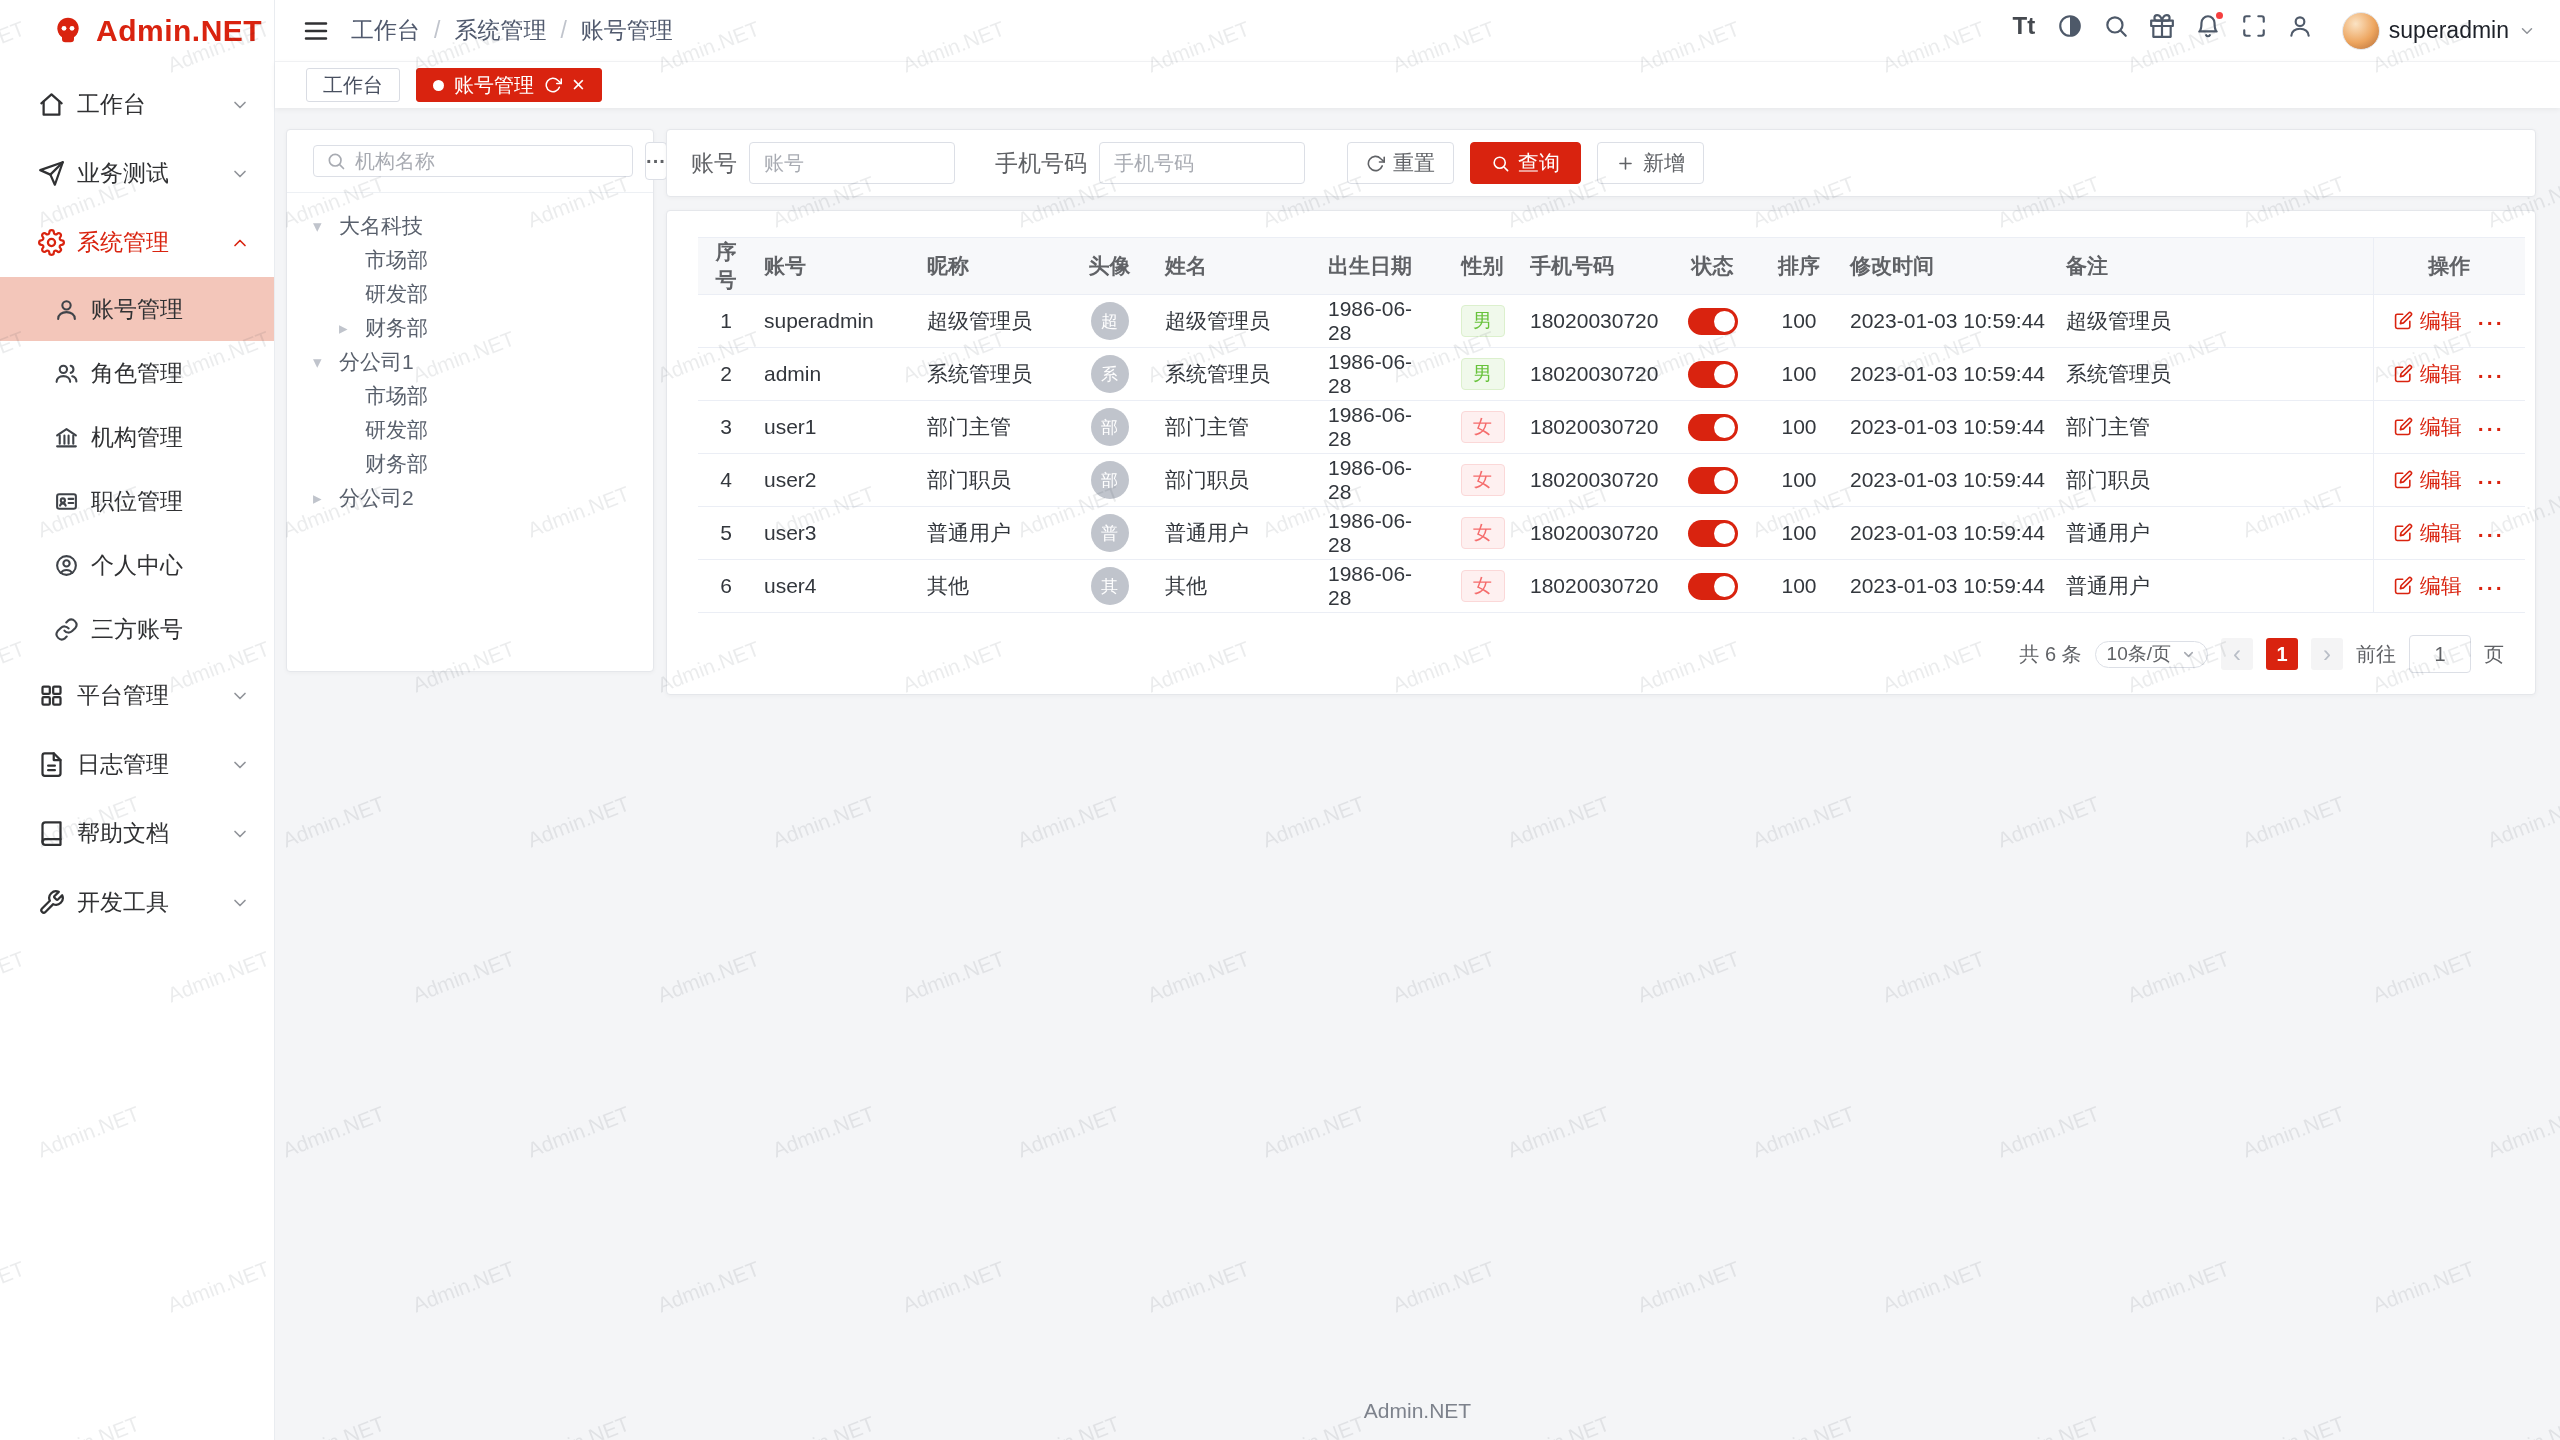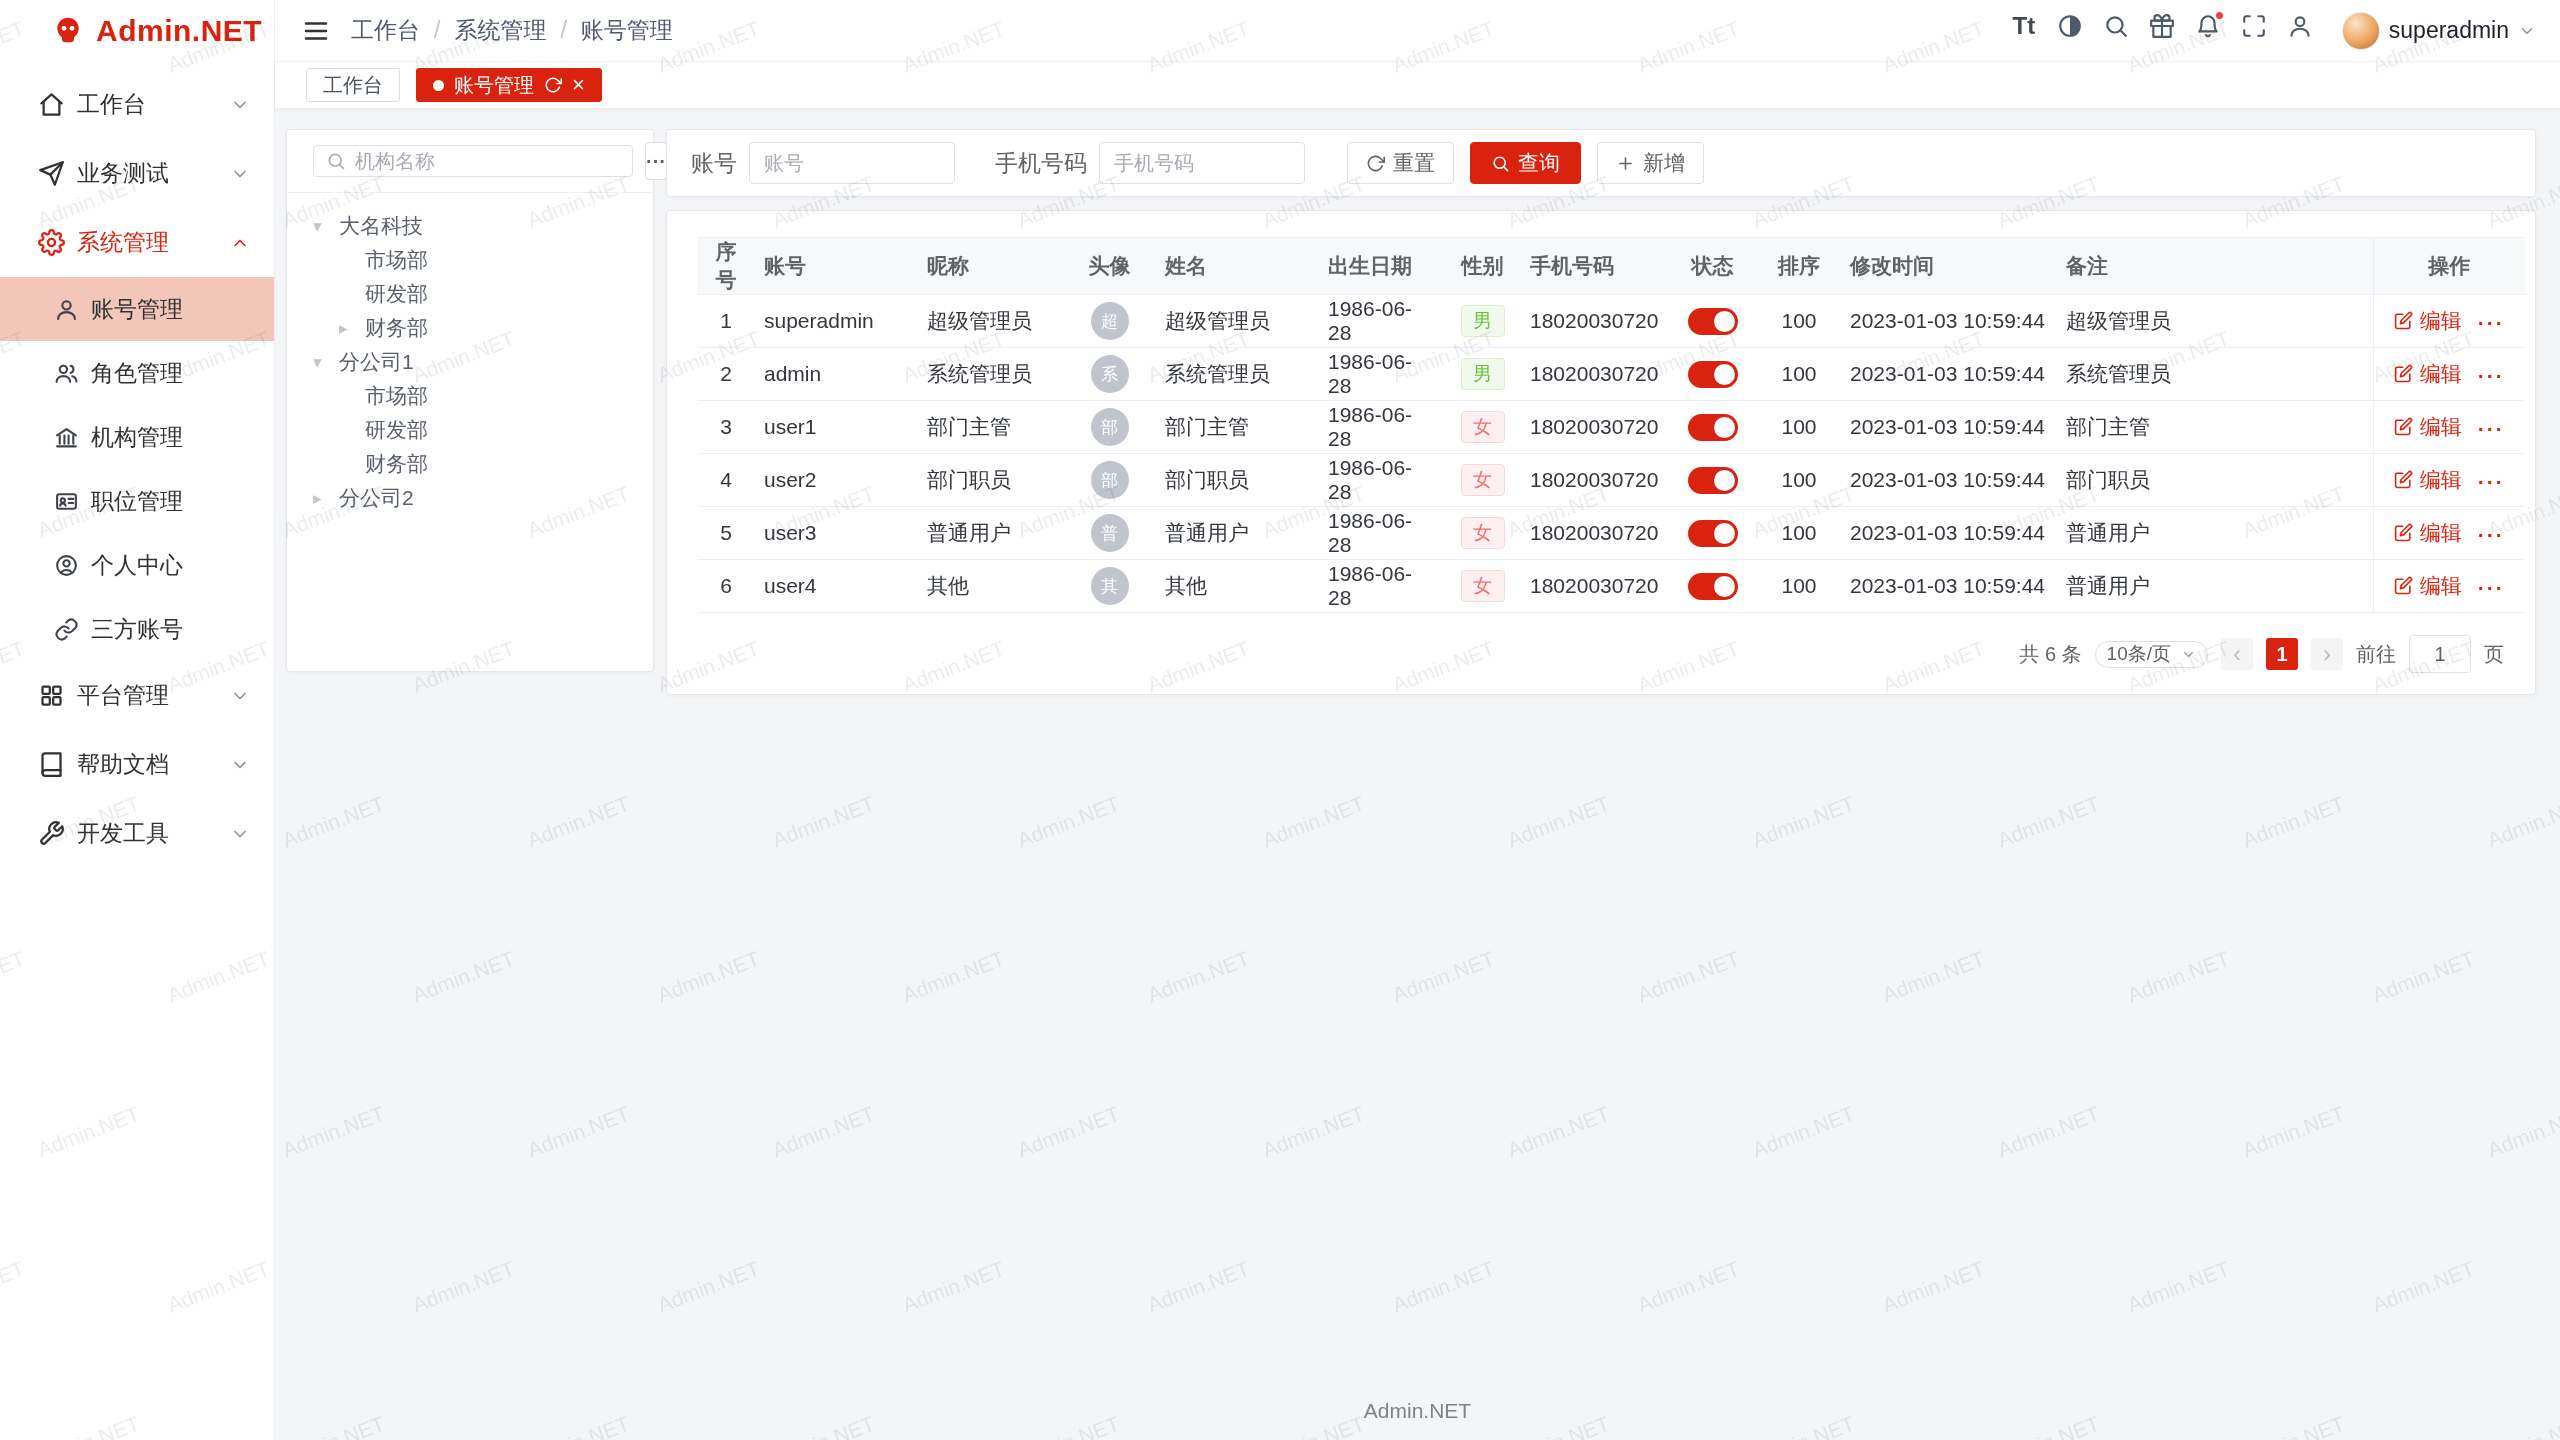--- a/index.html
+++ b/index.html
@@ -207,20 +207,31 @@
       </div>
 
       <div class="menu-item">
         <svg class="ic mi-icon" viewBox="0 0 24 24" fill="none" stroke="currentColor" stroke-width="2" stroke-linecap="round" stroke-linejoin="round">
             <rect x="4" y="4" width="6.5" height="6.5" rx="1"></rect>
             <rect x="13.5" y="4" width="6.5" height="6.5" rx="1"></rect>
             <rect x="4" y="13.5" width="6.5" height="6.5" rx="1"></rect>
             <rect x="13.5" y="13.5" width="6.5" height="6.5" rx="1"></rect>
           </svg>
         <span>平台管理</span>
+        <svg class="ic chev" width="20" height="20" viewBox="0 0 24 24" fill="none" stroke="currentColor" stroke-width="2" stroke-linecap="round" stroke-linejoin="round">
+            <path d="M6 9l6 6 6-6"></path>
+          </svg>
+      </div>
+      <div class="menu-item">
+        <svg class="ic mi-icon" viewBox="0 0 24 24" fill="none" stroke="currentColor" stroke-width="2" stroke-linecap="round" stroke-linejoin="round">
+            <path d="M14 2H6a2 2 0 0 0-2 2v16a2 2 0 0 0 2 2h12a2 2 0 0 0 2-2V8z"></path>
+            <path d="M14 2v6h6"></path>
+            <path d="M9 13h6M9 17h6"></path>
+          </svg>
+        <span>日志管理</span>
         <svg class="ic chev" width="20" height="20" viewBox="0 0 24 24" fill="none" stroke="currentColor" stroke-width="2" stroke-linecap="round" stroke-linejoin="round">
             <path d="M6 9l6 6 6-6"></path>
           </svg>
       </div>
       <div class="menu-item">
         <svg class="ic mi-icon" viewBox="0 0 24 24" fill="none" stroke="currentColor" stroke-width="2" stroke-linecap="round" stroke-linejoin="round">
             <path d="M4 19.5A2.5 2.5 0 0 1 6.5 17H20"></path>
             <path d="M6.5 2H20v20H6.5A2.5 2.5 0 0 1 4 19.5v-15A2.5 2.5 0 0 1 6.5 2z"></path>
           </svg>
         <span>帮助文档</span>

